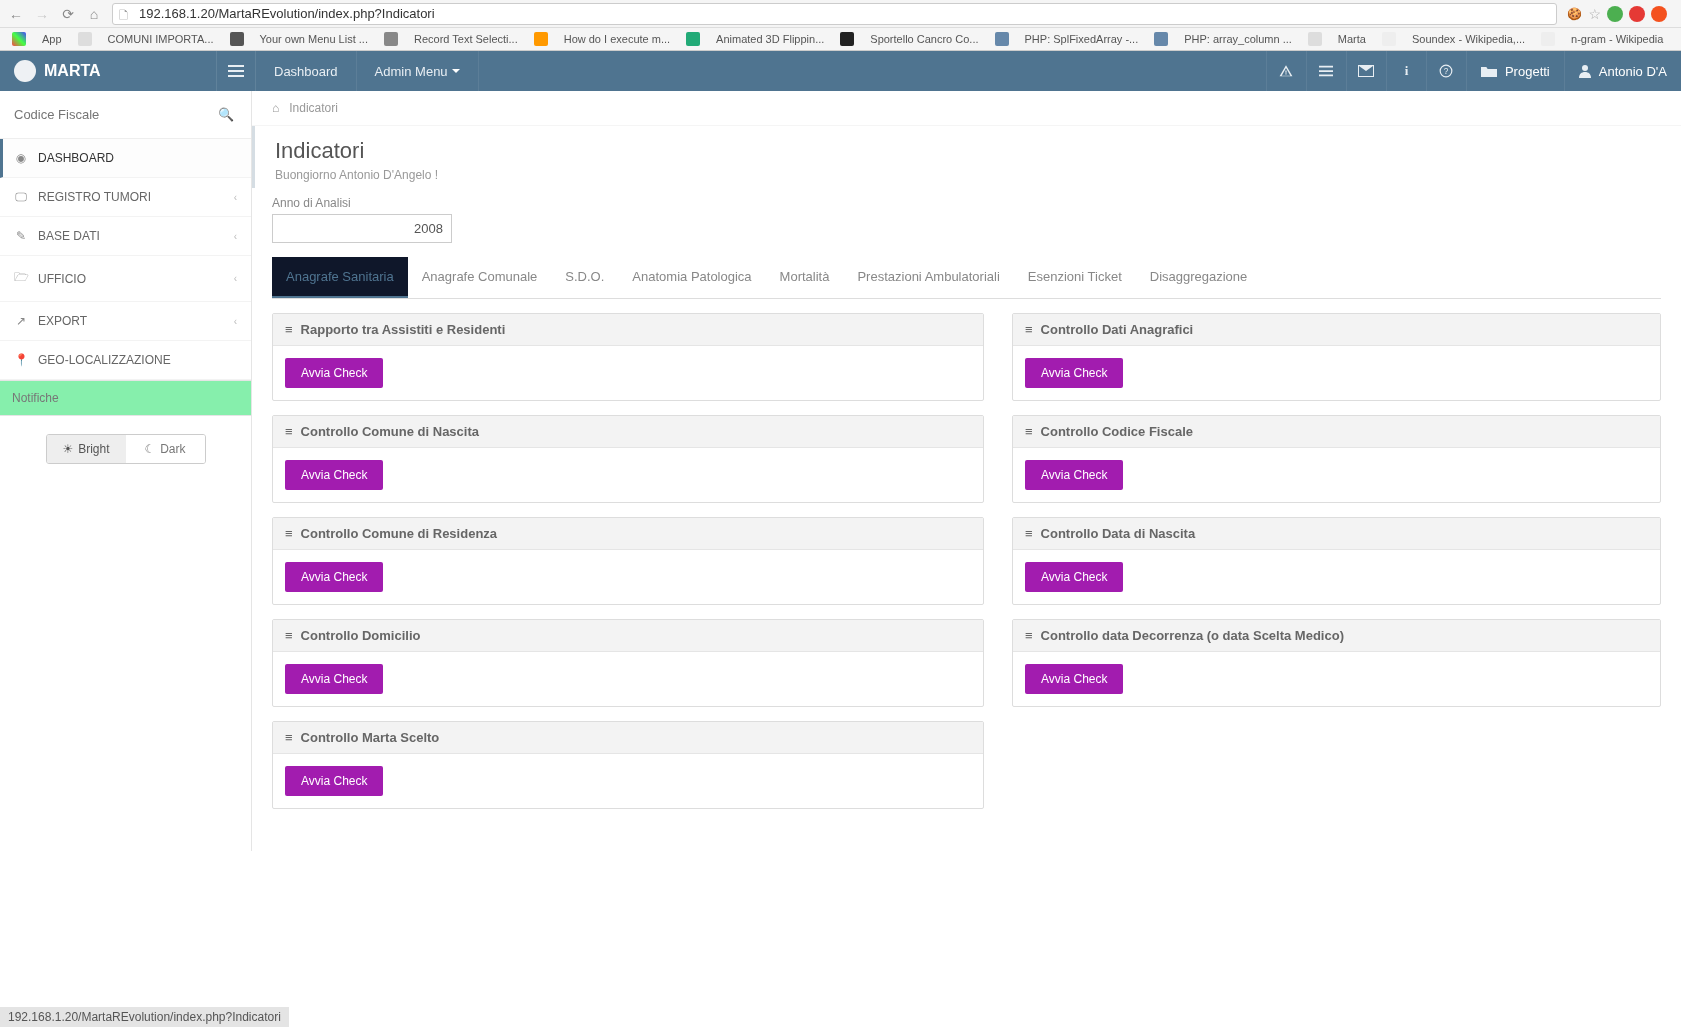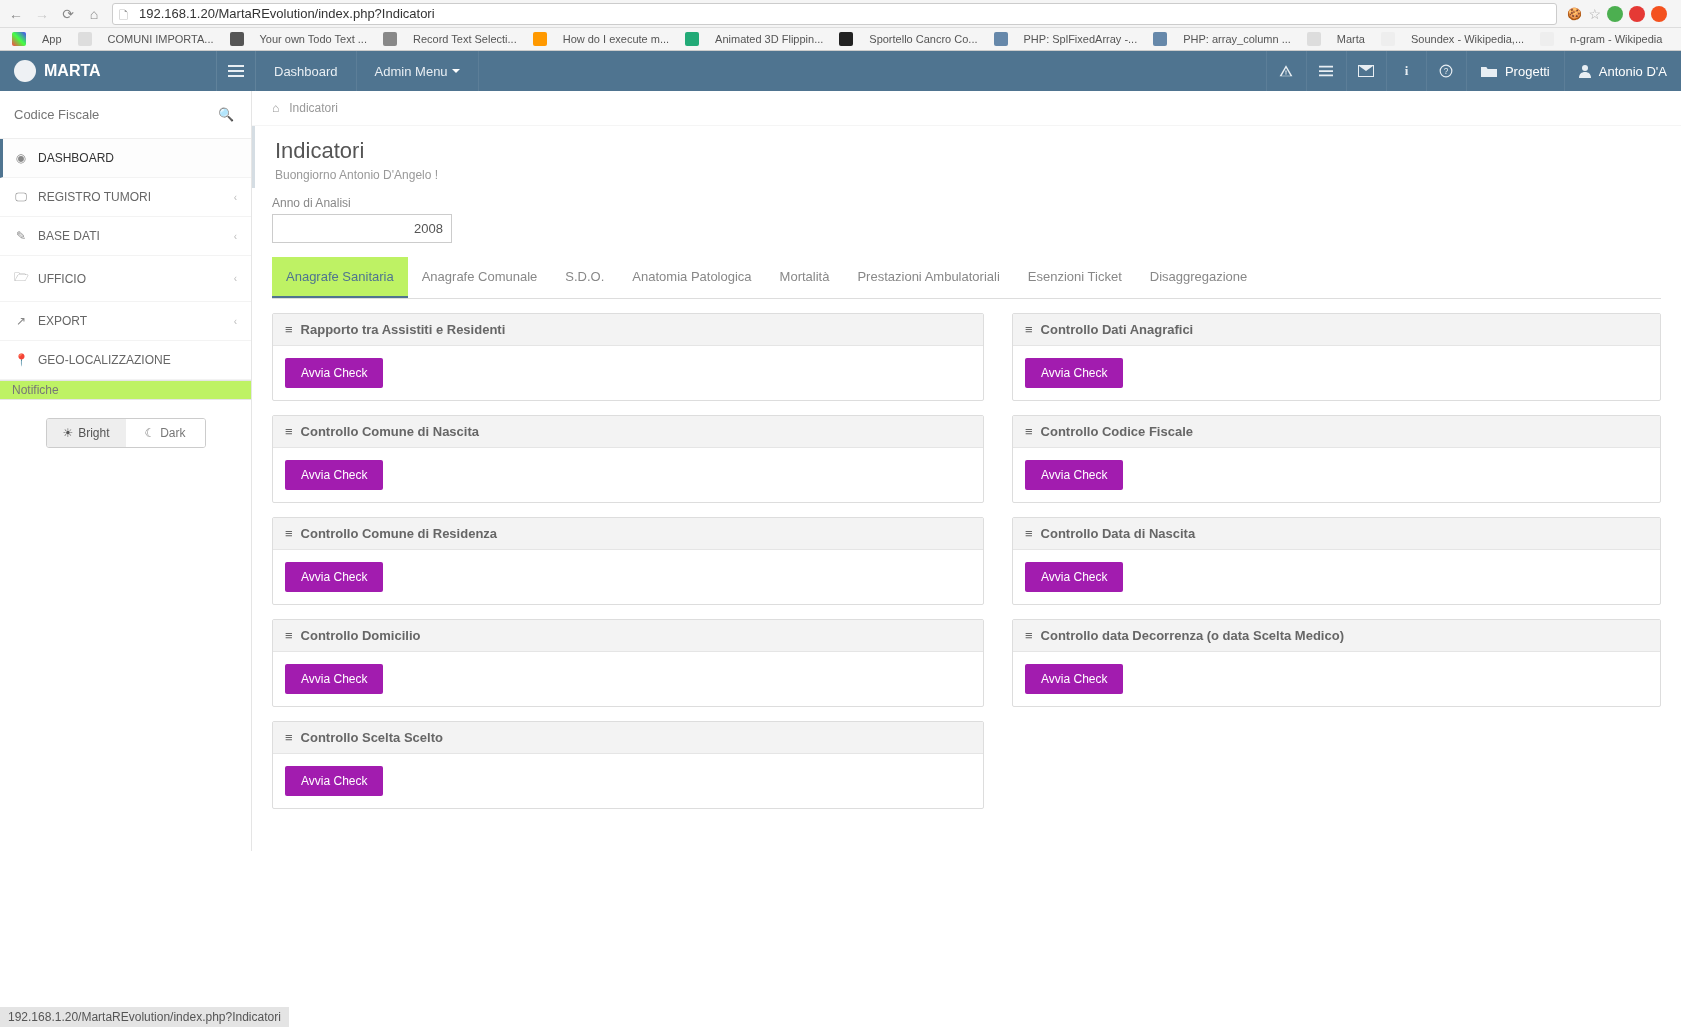--- a/index.html
+++ b/index.html
@@ -30,38 +30,38 @@
 
 .body-row { display: flex; }
 .sidebar { width: 252px; background: #fff; border-right: 1px solid #e5e5e5; min-height: 760px; position: relative; }
 .search-box { padding: 10px 12px; border-bottom: 1px solid #eee; position: relative; }
 .search-box input { width: 100%; border: none; outline: none; font-size: 13px; color: #777; padding: 6px 24px 6px 2px; }
 .search-box .srch-ico { position: absolute; right: 16px; top: 16px; color: #888; font-size: 13px; }
 .side-item { padding: 12px 14px; display: flex; align-items: center; gap: 10px; color: #666; font-size: 12px; text-transform: uppercase; cursor: pointer; border-bottom: 1px solid #f3f3f3; position: relative; }
 .side-item.active { border-left: 3px solid #4F7490; padding-left: 11px; color: #333; background: #fdfdfd; }
 .side-item .chev { margin-left: auto; color: #bbb; font-size: 10px; }
 .side-ico { width: 14px; text-align: center; color: #888; font-size: 12px; }
-.side-section { padding: 2px 12px; background: #bef264; color: #777; font-size: 12px; border-top: 1px solid #e5e5e5; border-bottom: 1px solid #e5e5e5; }
+.side-section { padding: 10px 12px; background: #86efac; color: #777; font-size: 12px; border-top: 1px solid #e5e5e5; border-bottom: 1px solid #e5e5e5; }
 .theme-toggle { margin: 18px auto; display: flex; width: 160px; border: 1px solid #ccc; border-radius: 3px; overflow: hidden; }
 .theme-btn { flex: 1; padding: 7px 0; text-align: center; font-size: 12px; cursor: pointer; background: #fff; color: #777; display: flex; align-items: center; justify-content: center; gap: 5px; }
 .theme-btn.active { background: #eee; color: #555; }
 
 
 .main { flex: 1; background: #fff; padding: 0; }
 .breadcrumb-row { padding: 10px 20px; color: #999; font-size: 12px; display: flex; align-items: center; gap: 10px; border-bottom: 1px solid #f5f5f5; }
 .page-head { padding: 12px 20px 6px; border-left: 3px solid #d5dde3; margin-left: 0; }
 .page-title { font-size: 22px; color: #555; font-weight: 400; }
 .page-sub { font-size: 12px; color: #999; margin-top: 4px; }
 .form-row { padding: 8px 20px 14px; }
 .form-label { font-size: 12px; color: #888; display: block; margin-bottom: 4px; }
 .year-input { width: 180px; padding: 6px 8px; border: 1px solid #ccc; font-size: 13px; color: #555; text-align: right; }
 
 .tabs { display: flex; border-bottom: 1px solid #ddd; margin: 0 20px; }
 .tab { padding: 12px 14px; font-size: 13px; color: #888; cursor: pointer; border-bottom: 2px solid transparent; }
-.tab.active { color: #4F7490; border-bottom: 2px solid #4F7490; background: #bef264; }
+.tab.active { color: #4F7490; border-bottom: 2px solid #4F7490; background: #0f172a; }
 
 .cards-wrap { display: flex; gap: 28px; padding: 14px 20px; }
 .col { display: flex; flex-direction: column; gap: 14px; }
 .col.left { width: 712px; }
 .col.right { flex: 1; }
 .card { border: 1px solid #ddd; border-radius: 2px; }
 .card-head { background: #f3f3f3; border-bottom: 1px solid #e5e5e5; padding: 8px 12px; display: flex; align-items: center; gap: 8px; font-weight: bold; color: #666; font-size: 13px; }
 .card-body { padding: 12px; }
 .btn { background: #a21caf; color: #fff; border: none; padding: 8px 16px; font-size: 12px; cursor: pointer; border-radius: 2px; }
 
@@ -95,21 +95,21 @@
   <span class="bm">
       <span class="bm-ico" style="background:linear-gradient(45deg,#f44,#4f4,#44f)"></span>
       <span>App</span>
     </span>
   <span class="bm">
       <span class="bm-ico"></span>
       <span>COMUNI IMPORTA...</span>
     </span>
   <span class="bm">
       <span class="bm-ico" style="background:#555"></span>
-      <span>Your own Todo Text ...</span>
+      <span>Your own Menu List ...</span>
     </span>
   <span class="bm">
       <span class="bm-ico" style="background:#888"></span>
       <span>Record Text Selecti...</span>
     </span>
   <span class="bm">
       <span class="bm-ico" style="background:#f90"></span>
       <span>How do I execute m...</span>
     </span>
   <span class="bm">
@@ -295,21 +295,21 @@
         <div class="card">
           <div class="card-head">
               <span>≡</span>
               <span>Controllo Domicilio</span>
             </div>
           <div class="card-body"><button class="btn">Avvia Check</button></div>
         </div>
         <div class="card">
           <div class="card-head">
               <span>≡</span>
-              <span>Controllo Scelta Scelto</span>
+              <span>Controllo Marta Scelto</span>
             </div>
           <div class="card-body"><button class="btn">Avvia Check</button></div>
         </div>
       </div>
       <div class="col right">
         <div class="card">
           <div class="card-head">
               <span>≡</span>
               <span>Controllo Dati Anagrafici</span>
             </div>

